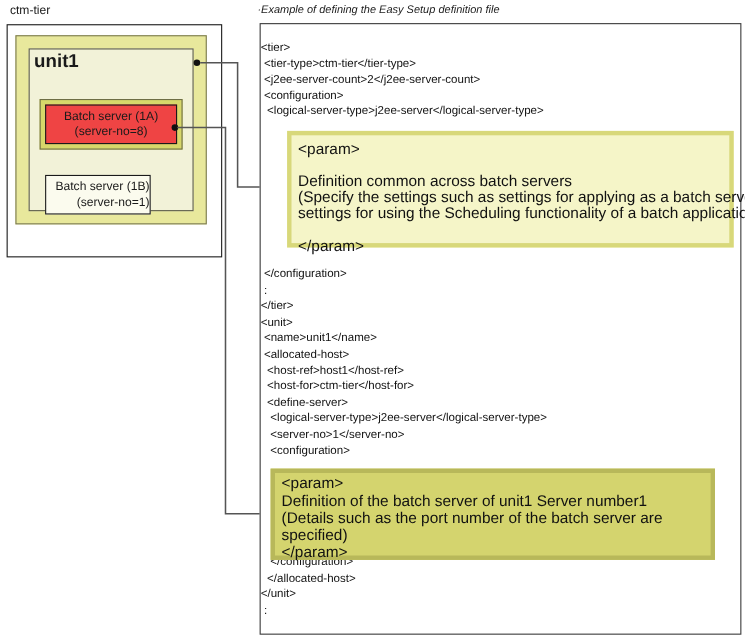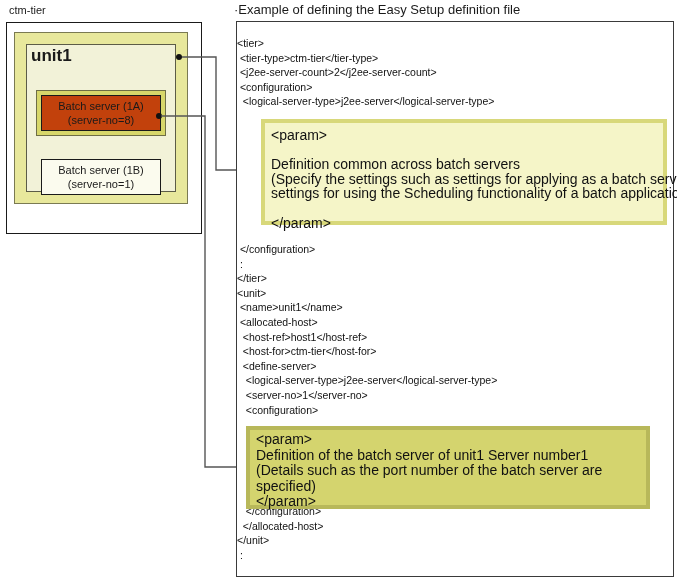--- a/index.html
+++ b/index.html
@@ -81,40 +81,40 @@
     background: #d7d76a;
     border: 1px solid #6e6e45;
     box-sizing: border-box;
   }
   .srv-1a {
     position: absolute;
     left: 41px;
     top: 95px;
     width: 120px;
     height: 36px;
-    background: #c2410c;
+    background: #ef4444;
     border: 1px solid #1a1a1a;
     box-sizing: border-box;
     display: flex;
     flex-direction: column;
     align-items: center;
     justify-content: center;
   }
   .srv-1b {
     position: absolute;
     left: 41px;
     top: 159px;
-    width: 120px;
+    width: 96px;
     height: 36px;
     background: #fbfbee;
     border: 1px solid #1a1a1a;
     box-sizing: border-box;
     display: flex;
     flex-direction: column;
-    align-items: center;
+    align-items: flex-end;
     justify-content: center;
   }
   .srv-line {
     font-size: 11px;
     line-height: 14px;
     white-space: nowrap;
   }
 
   
   .dot {
@@ -135,23 +135,24 @@
     width: 677px;
     height: 581px;
     pointer-events: none;
   }
 
   
   #xml-title {
     position: absolute;
     left: 234px;
     top: 3px;
-    font-size: 13px;
+    font-size: 10px;
     line-height: 14px;
     white-space: nowrap;
+    font-style: italic;
   }
   #xml-panel {
     position: absolute;
     left: 236px;
     top: 21px;
     width: 438px;
     height: 556px;
     background: #ffffff;
     border: 1px solid #3a3a3a;
     box-sizing: border-box;

